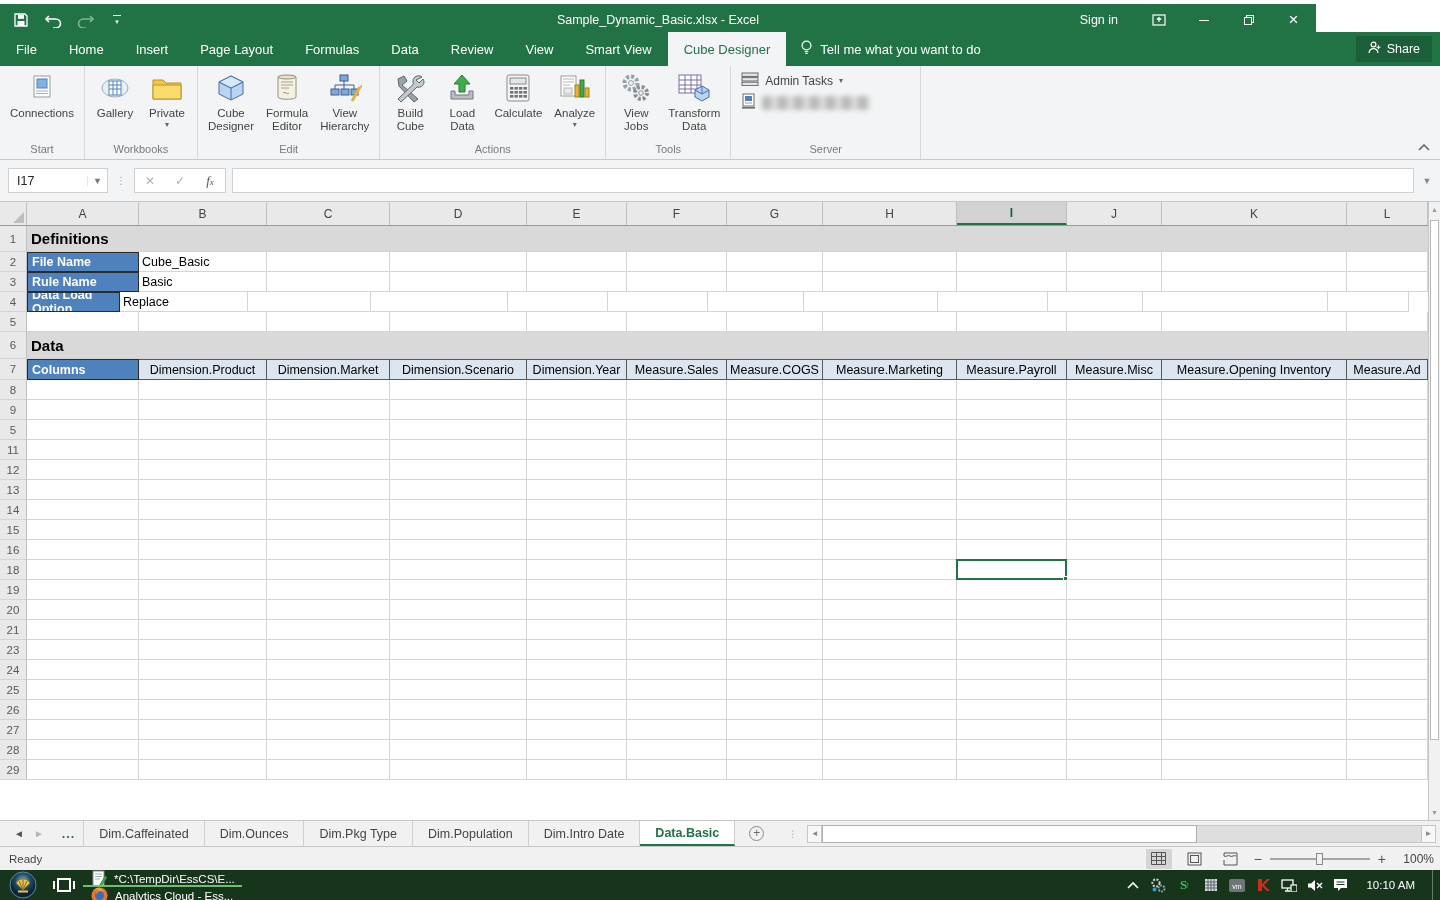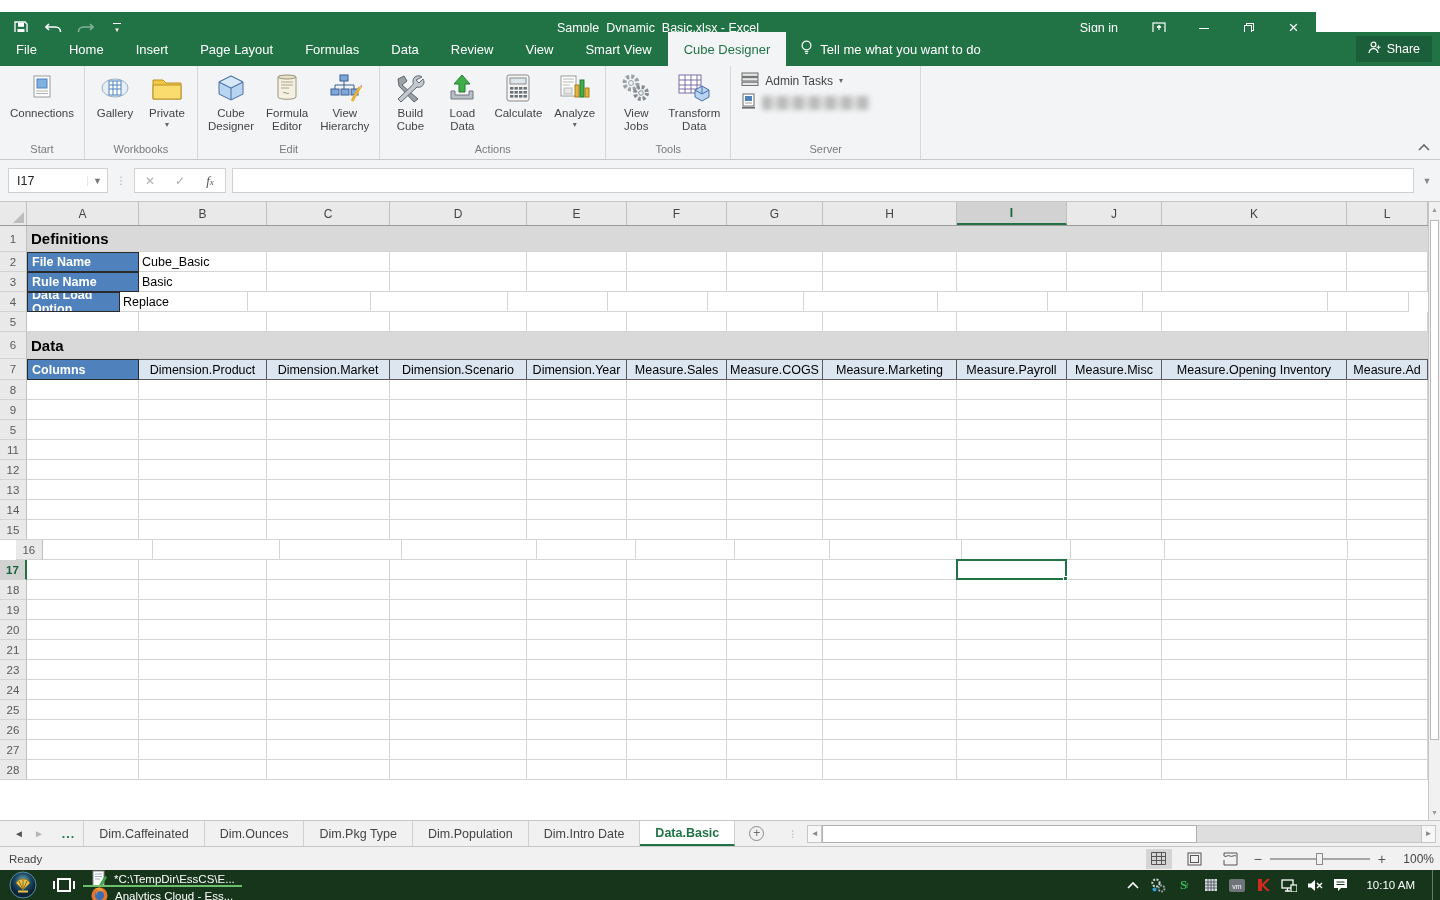--- a/index.html
+++ b/index.html
@@ -1,20 +1,20 @@
 <!DOCTYPE html>
 <html><head>
 <meta charset="utf-8">
 <style>
   * { margin:0; padding:0; box-sizing:border-box; }
   html,body { width:1440px; height:900px; overflow:hidden; font-family:"Liberation Sans",sans-serif; }
   #app { position:relative; width:1440px; height:900px; background:#fff; }
 
   
-  .titlebar { position:absolute; left:0; top:12px; width:1316px; height:32px; background:#217346; display:flex; align-items:center; color:#fff; }
+  .titlebar { position:absolute; left:0; top:4px; width:1316px; height:32px; background:#217346; display:flex; align-items:center; color:#fff; }
   .qat { display:flex; align-items:center; gap:10px; padding-left:10px; }
   .qat .qbtn { width:22px; height:22px; display:flex; align-items:center; justify-content:center; }
   .title-text { position:absolute; left:0; right:0; text-align:center; font-size:12.5px; color:#fff; pointer-events:none; }
   .tb-right { position:absolute; right:0; top:0; height:32px; display:flex; align-items:center; }
   .signin { font-size:12.5px; padding:0 18px; }
   .winbtn { width:45px; height:32px; display:flex; align-items:center; justify-content:center; font-size:13px; }
   .restore-glyph { position:relative; width:10px; height:10px; }
   .restore-glyph .r1 { position:absolute; right:0; top:0; width:8px; height:8px; border:1px solid #fff; }
   .restore-glyph .r2 { position:absolute; left:0; bottom:0; width:8px; height:8px; border:1px solid #fff; background:#217346; }
   .min-glyph { width:10px; height:1px; background:#fff; }
@@ -640,51 +640,36 @@
           <div class="gcell " style="width: 137px;"></div>
           <div class="gcell " style="width: 100px;"></div>
           <div class="gcell " style="width: 100px;"></div>
           <div class="gcell " style="width: 96px;"></div>
           <div class="gcell " style="width: 134px;"></div>
           <div class="gcell " style="width: 110px;"></div>
           <div class="gcell " style="width: 95px;"></div>
           <div class="gcell " style="width: 185px;"></div>
           <div class="gcell " style="width: 81px;"></div>
         </div>
-        <div class="grow" style="height: 20px; margin-left: 16px;">
+        <div class="grow" style="height: 20px;">
           <div class="rowhdr">16</div>
           <div class="gcell " style="width: 112px;"></div>
           <div class="gcell " style="width: 128px;"></div>
           <div class="gcell " style="width: 123px;"></div>
           <div class="gcell " style="width: 137px;"></div>
           <div class="gcell " style="width: 100px;"></div>
           <div class="gcell " style="width: 100px;"></div>
           <div class="gcell " style="width: 96px;"></div>
           <div class="gcell " style="width: 134px;"></div>
           <div class="gcell " style="width: 110px;"></div>
           <div class="gcell " style="width: 95px;"></div>
           <div class="gcell " style="width: 185px;"></div>
           <div class="gcell " style="width: 81px;"></div>
         </div>
         <div class="grow" style="height: 20px;">
-          <div class="rowhdr sel">17</div>
-          <div class="gcell " style="width: 112px;"></div>
-          <div class="gcell " style="width: 128px;"></div>
-          <div class="gcell " style="width: 123px;"></div>
-          <div class="gcell " style="width: 137px;"></div>
-          <div class="gcell " style="width: 100px;"></div>
-          <div class="gcell " style="width: 100px;"></div>
-          <div class="gcell " style="width: 96px;"></div>
-          <div class="gcell " style="width: 134px;"></div>
-          <div class="gcell " style="width: 110px;"></div>
-          <div class="gcell " style="width: 95px;"></div>
-          <div class="gcell " style="width: 185px;"></div>
-          <div class="gcell " style="width: 81px;"></div>
-        </div>
-        <div class="grow" style="height: 20px;">
           <div class="rowhdr">18</div>
           <div class="gcell " style="width: 112px;"></div>
           <div class="gcell " style="width: 128px;"></div>
           <div class="gcell " style="width: 123px;"></div>
           <div class="gcell " style="width: 137px;"></div>
           <div class="gcell " style="width: 100px;"></div>
           <div class="gcell " style="width: 100px;"></div>
           <div class="gcell " style="width: 96px;"></div>
           <div class="gcell " style="width: 134px;"></div>
           <div class="gcell " style="width: 110px;"></div>
@@ -807,20 +792,35 @@
           <div class="gcell " style="width: 100px;"></div>
           <div class="gcell " style="width: 96px;"></div>
           <div class="gcell " style="width: 134px;"></div>
           <div class="gcell " style="width: 110px;"></div>
           <div class="gcell " style="width: 95px;"></div>
           <div class="gcell " style="width: 185px;"></div>
           <div class="gcell " style="width: 81px;"></div>
         </div>
         <div class="grow" style="height: 20px;">
           <div class="rowhdr">28</div>
+          <div class="gcell " style="width: 112px;"></div>
+          <div class="gcell " style="width: 128px;"></div>
+          <div class="gcell " style="width: 123px;"></div>
+          <div class="gcell " style="width: 137px;"></div>
+          <div class="gcell " style="width: 100px;"></div>
+          <div class="gcell " style="width: 100px;"></div>
+          <div class="gcell " style="width: 96px;"></div>
+          <div class="gcell " style="width: 134px;"></div>
+          <div class="gcell " style="width: 110px;"></div>
+          <div class="gcell " style="width: 95px;"></div>
+          <div class="gcell " style="width: 185px;"></div>
+          <div class="gcell " style="width: 81px;"></div>
+        </div>
+        <div class="grow" style="height: 20px;">
+          <div class="rowhdr">29</div>
           <div class="gcell " style="width: 112px;"></div>
           <div class="gcell " style="width: 128px;"></div>
           <div class="gcell " style="width: 123px;"></div>
           <div class="gcell " style="width: 137px;"></div>
           <div class="gcell " style="width: 100px;"></div>
           <div class="gcell " style="width: 100px;"></div>
           <div class="gcell " style="width: 96px;"></div>
           <div class="gcell " style="width: 134px;"></div>
           <div class="gcell " style="width: 110px;"></div>
           <div class="gcell " style="width: 95px;"></div>

